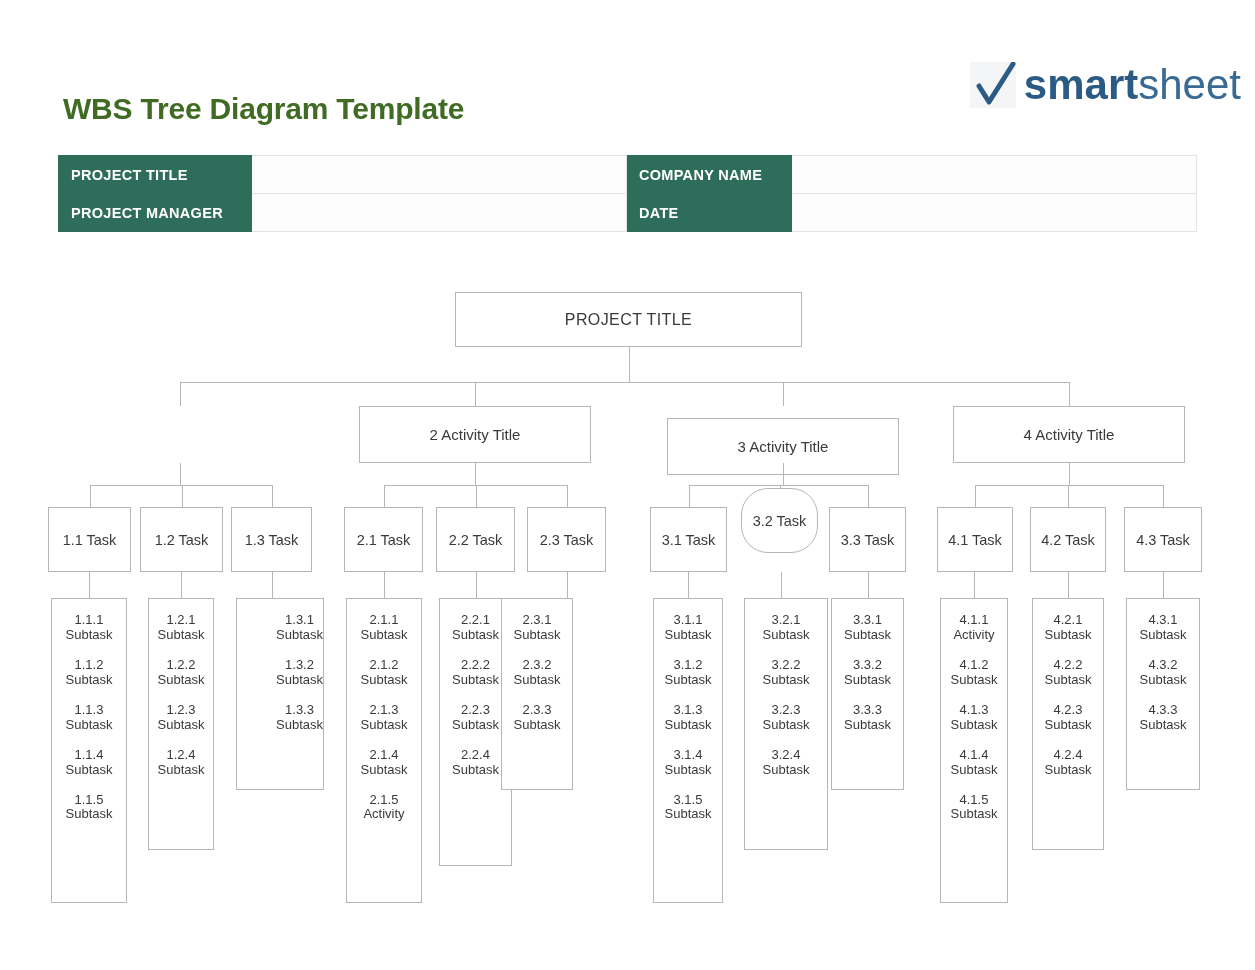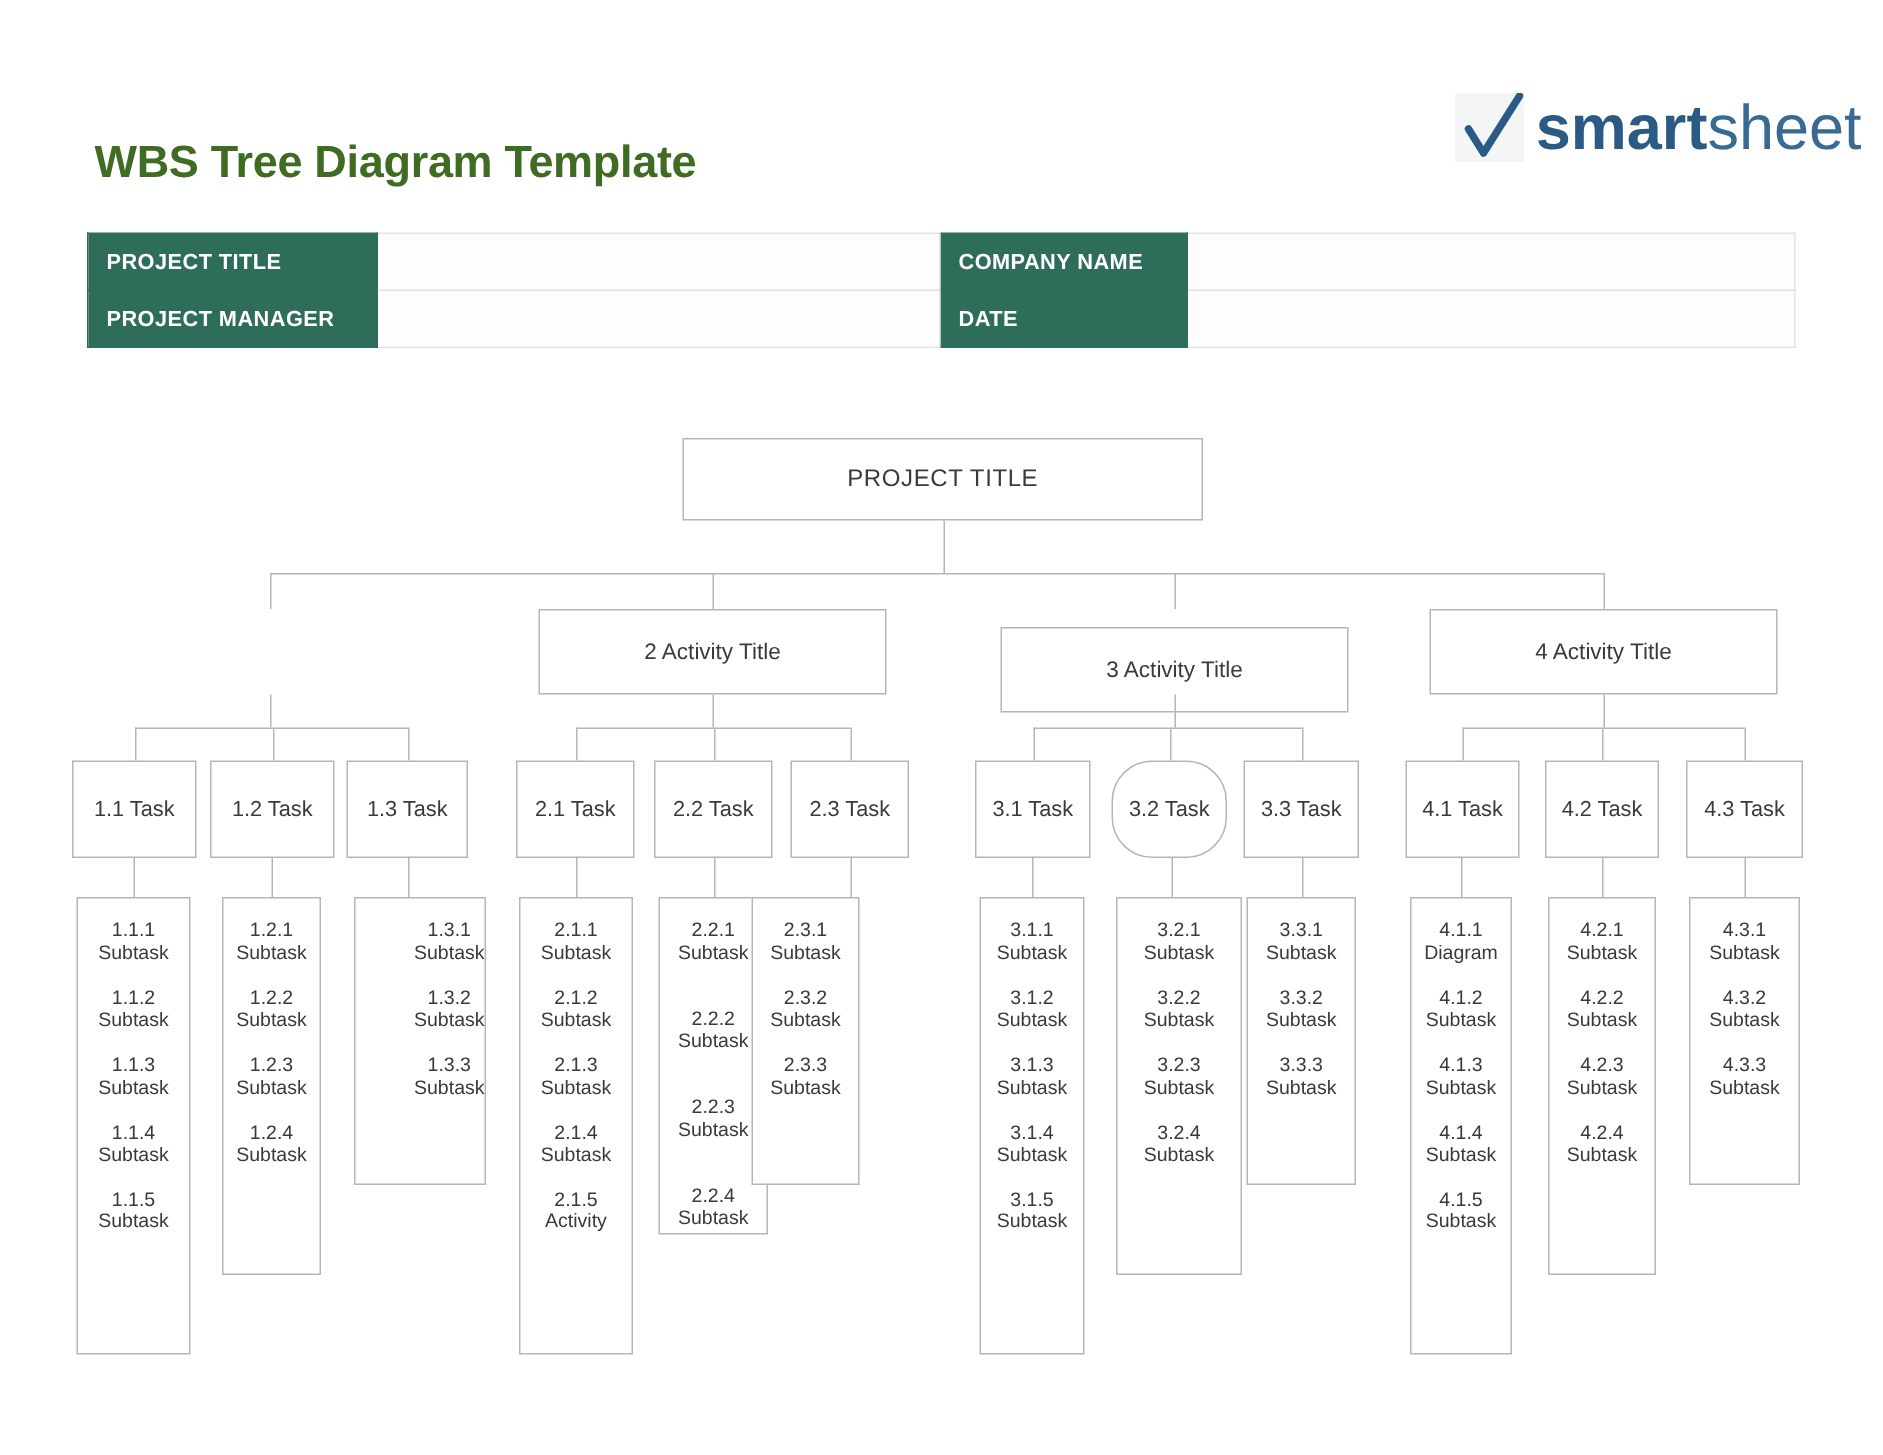--- a/index.html
+++ b/index.html
@@ -234,21 +234,21 @@
       <div class="subtask-item">2.1.3
 Subtask</div>
       <div class="subtask-item">2.1.4
 Subtask</div>
       <div class="subtask-item">2.1.5
 Activity</div>
     </div>
     <div class="ln v" style="left: 475.5px; top: 485px; width: 1px; height: 22px;"></div>
     <div class="node task" style="left: 436px; top: 507px; width: 79px; height: 65px;">2.2 Task</div>
     <div class="ln v" style="left: 475.5px; top: 572px; width: 1px; height: 26px;"></div>
-    <div class="subtask-box" style="left: 439px; top: 598px; width: 73px; height: 225px; gap: 14px;">
+    <div class="subtask-box" style="left: 439px; top: 598px; width: 73px; height: 268px;">
       <div class="subtask-item">2.2.1
 Subtask</div>
       <div class="subtask-item">2.2.2
 Subtask</div>
       <div class="subtask-item">2.2.3
 Subtask</div>
       <div class="subtask-item">2.2.4
 Subtask</div>
     </div>
     <div class="ln v" style="left: 566.5px; top: 485px; width: 1px; height: 22px;"></div>
@@ -275,21 +275,21 @@
       <div class="subtask-item">3.1.2
 Subtask</div>
       <div class="subtask-item">3.1.3
 Subtask</div>
       <div class="subtask-item">3.1.4
 Subtask</div>
       <div class="subtask-item">3.1.5
 Subtask</div>
     </div>
     <div class="ln v" style="left: 779.5px; top: 485px; width: 1px; height: 22px;"></div>
-    <div class="node task" style="left: 741px; top: 507px; width: 77px; height: 65px; border-radius: 27px;">3.2 Task</div>
+    <div class="node task" style="left: 741px; top: 488px; width: 77px; height: 65px; border-radius: 27px;">3.2 Task</div>
     <div class="ln v" style="left: 780.5px; top: 572px; width: 1px; height: 26px;"></div>
     <div class="subtask-box" style="left: 744px; top: 598px; width: 84px; height: 252px;">
       <div class="subtask-item">3.2.1
 Subtask</div>
       <div class="subtask-item">3.2.2
 Subtask</div>
       <div class="subtask-item">3.2.3
 Subtask</div>
       <div class="subtask-item">3.2.4
 Subtask</div>
@@ -307,21 +307,21 @@
     </div>
     <div class="ln v" style="left: 1069px; top: 382px; width: 1px; height: 24px;"></div>
     <div class="node activity" style="left: 953px; top: 406px; width: 232px; height: 57px;">4 Activity Title</div>
     <div class="ln v" style="left: 1069px; top: 463px; width: 1px; height: 22px;"></div>
     <div class="ln h" style="left: 975px; top: 485px; width: 188px; height: 1px;"></div>
     <div class="ln v" style="left: 975px; top: 485px; width: 1px; height: 22px;"></div>
     <div class="node task" style="left: 937px; top: 507px; width: 76px; height: 65px;">4.1 Task</div>
     <div class="ln v" style="left: 974px; top: 572px; width: 1px; height: 26px;"></div>
     <div class="subtask-box" style="left: 940px; top: 598px; width: 68px; height: 305px;">
       <div class="subtask-item">4.1.1
-Diagram</div>
+Activity</div>
       <div class="subtask-item">4.1.2
 Subtask</div>
       <div class="subtask-item">4.1.3
 Subtask</div>
       <div class="subtask-item">4.1.4
 Subtask</div>
       <div class="subtask-item">4.1.5
 Subtask</div>
     </div>
     <div class="ln v" style="left: 1068px; top: 485px; width: 1px; height: 22px;"></div>

